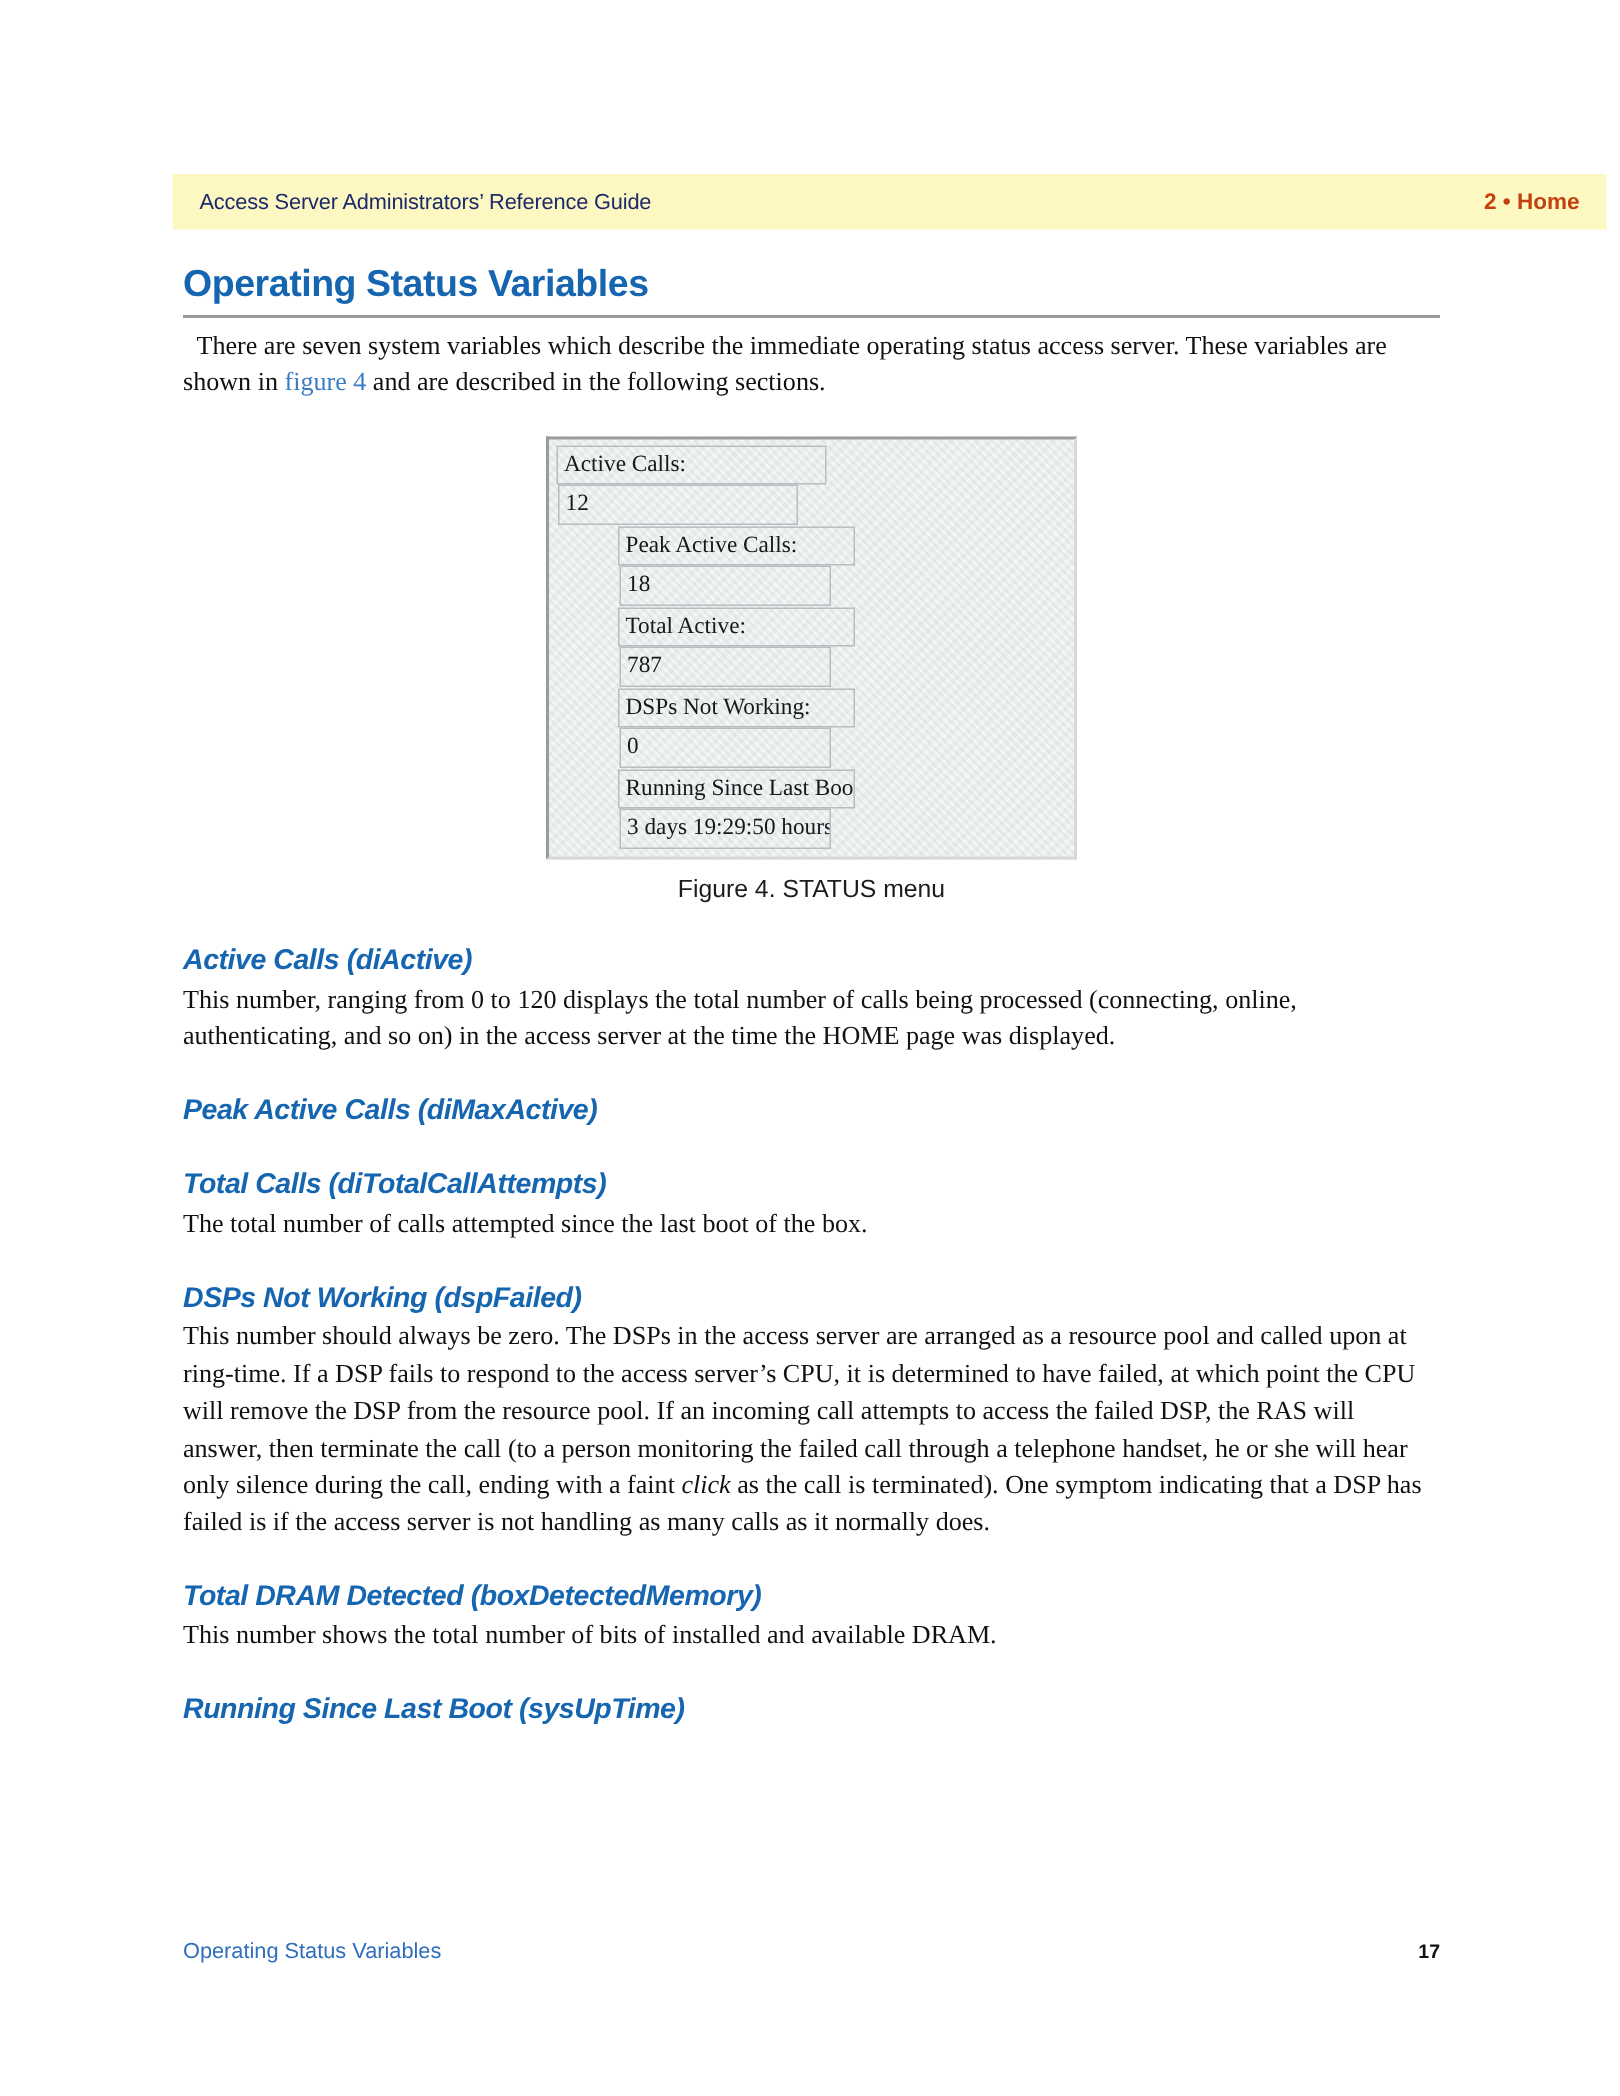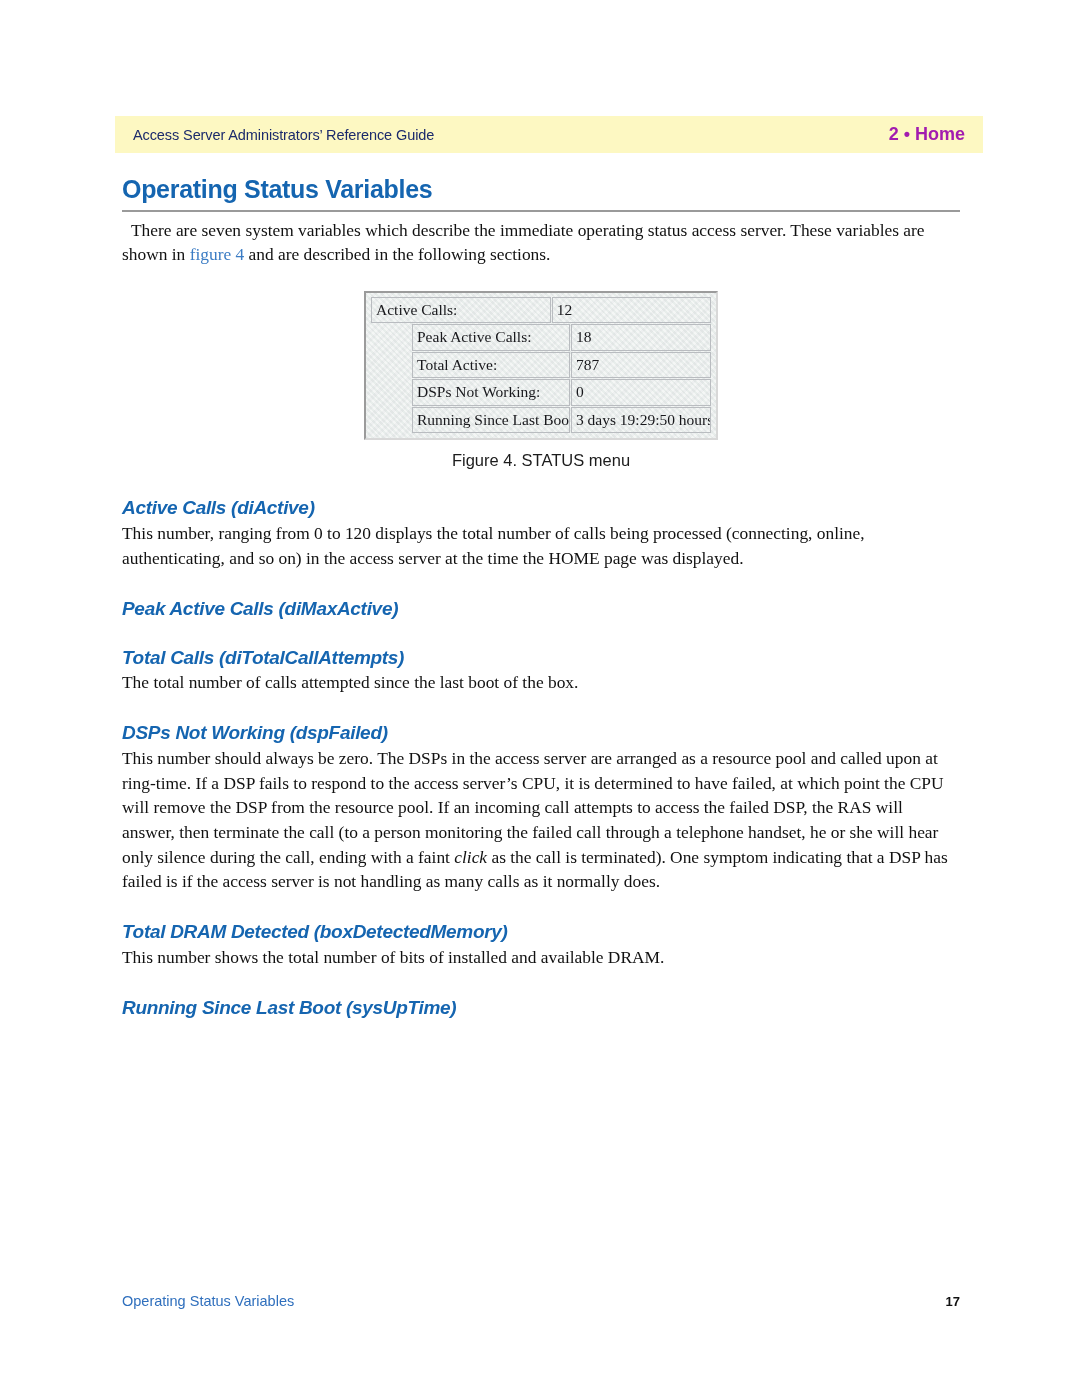--- a/index.html
+++ b/index.html
@@ -14,41 +14,41 @@
     font-family: "Liberation Serif", serif;
     color: #000000;
     overflow: hidden;
   }
 
   
   .header-band {
     position: absolute;
     left: 115px;
     top: 116px;
-    width: 868px;
+    width: 956px;
     height: 37px;
     background: #fdf8c2;
     display: flex;
     align-items: center;
     justify-content: space-between;
     box-sizing: border-box;
     padding: 0 18px 0 18px;
   }
   .header-title {
     font-family: "Liberation Sans", sans-serif;
     font-size: 14.5px;
     color: #1b2a6b;
     letter-spacing: -0.1px;
     white-space: nowrap;
   }
   .header-chapter {
     font-family: "Liberation Sans", sans-serif;
-    font-size: 18px;
-    font-weight: bold;
-    color: #a21caf;
+    font-size: 15px;
+    font-weight: bold;
+    color: #c2410c;
     white-space: nowrap;
   }
 
   
   .content {
     position: absolute;
     left: 122px;
     top: 176px;
     width: 838px;
   }
@@ -118,20 +118,21 @@
     border-right: 2px solid #d8d8d8;
     border-bottom: 2px solid #d8d8d8;
     padding: 4px 5px 5px 5px;
     box-sizing: border-box;
     text-align: left;
   }
   .st-row {
     display: flex;
     width: 100%;
     box-sizing: border-box;
+    flex-direction: column;
   }
   .st-row + .st-row {
     margin-top: 1px;
     padding-left: 41px;
   }
   .st-cell {
     font-family: "Liberation Serif", serif;
     font-size: 15.5px;
     line-height: 1.0;
     color: #18181c;

